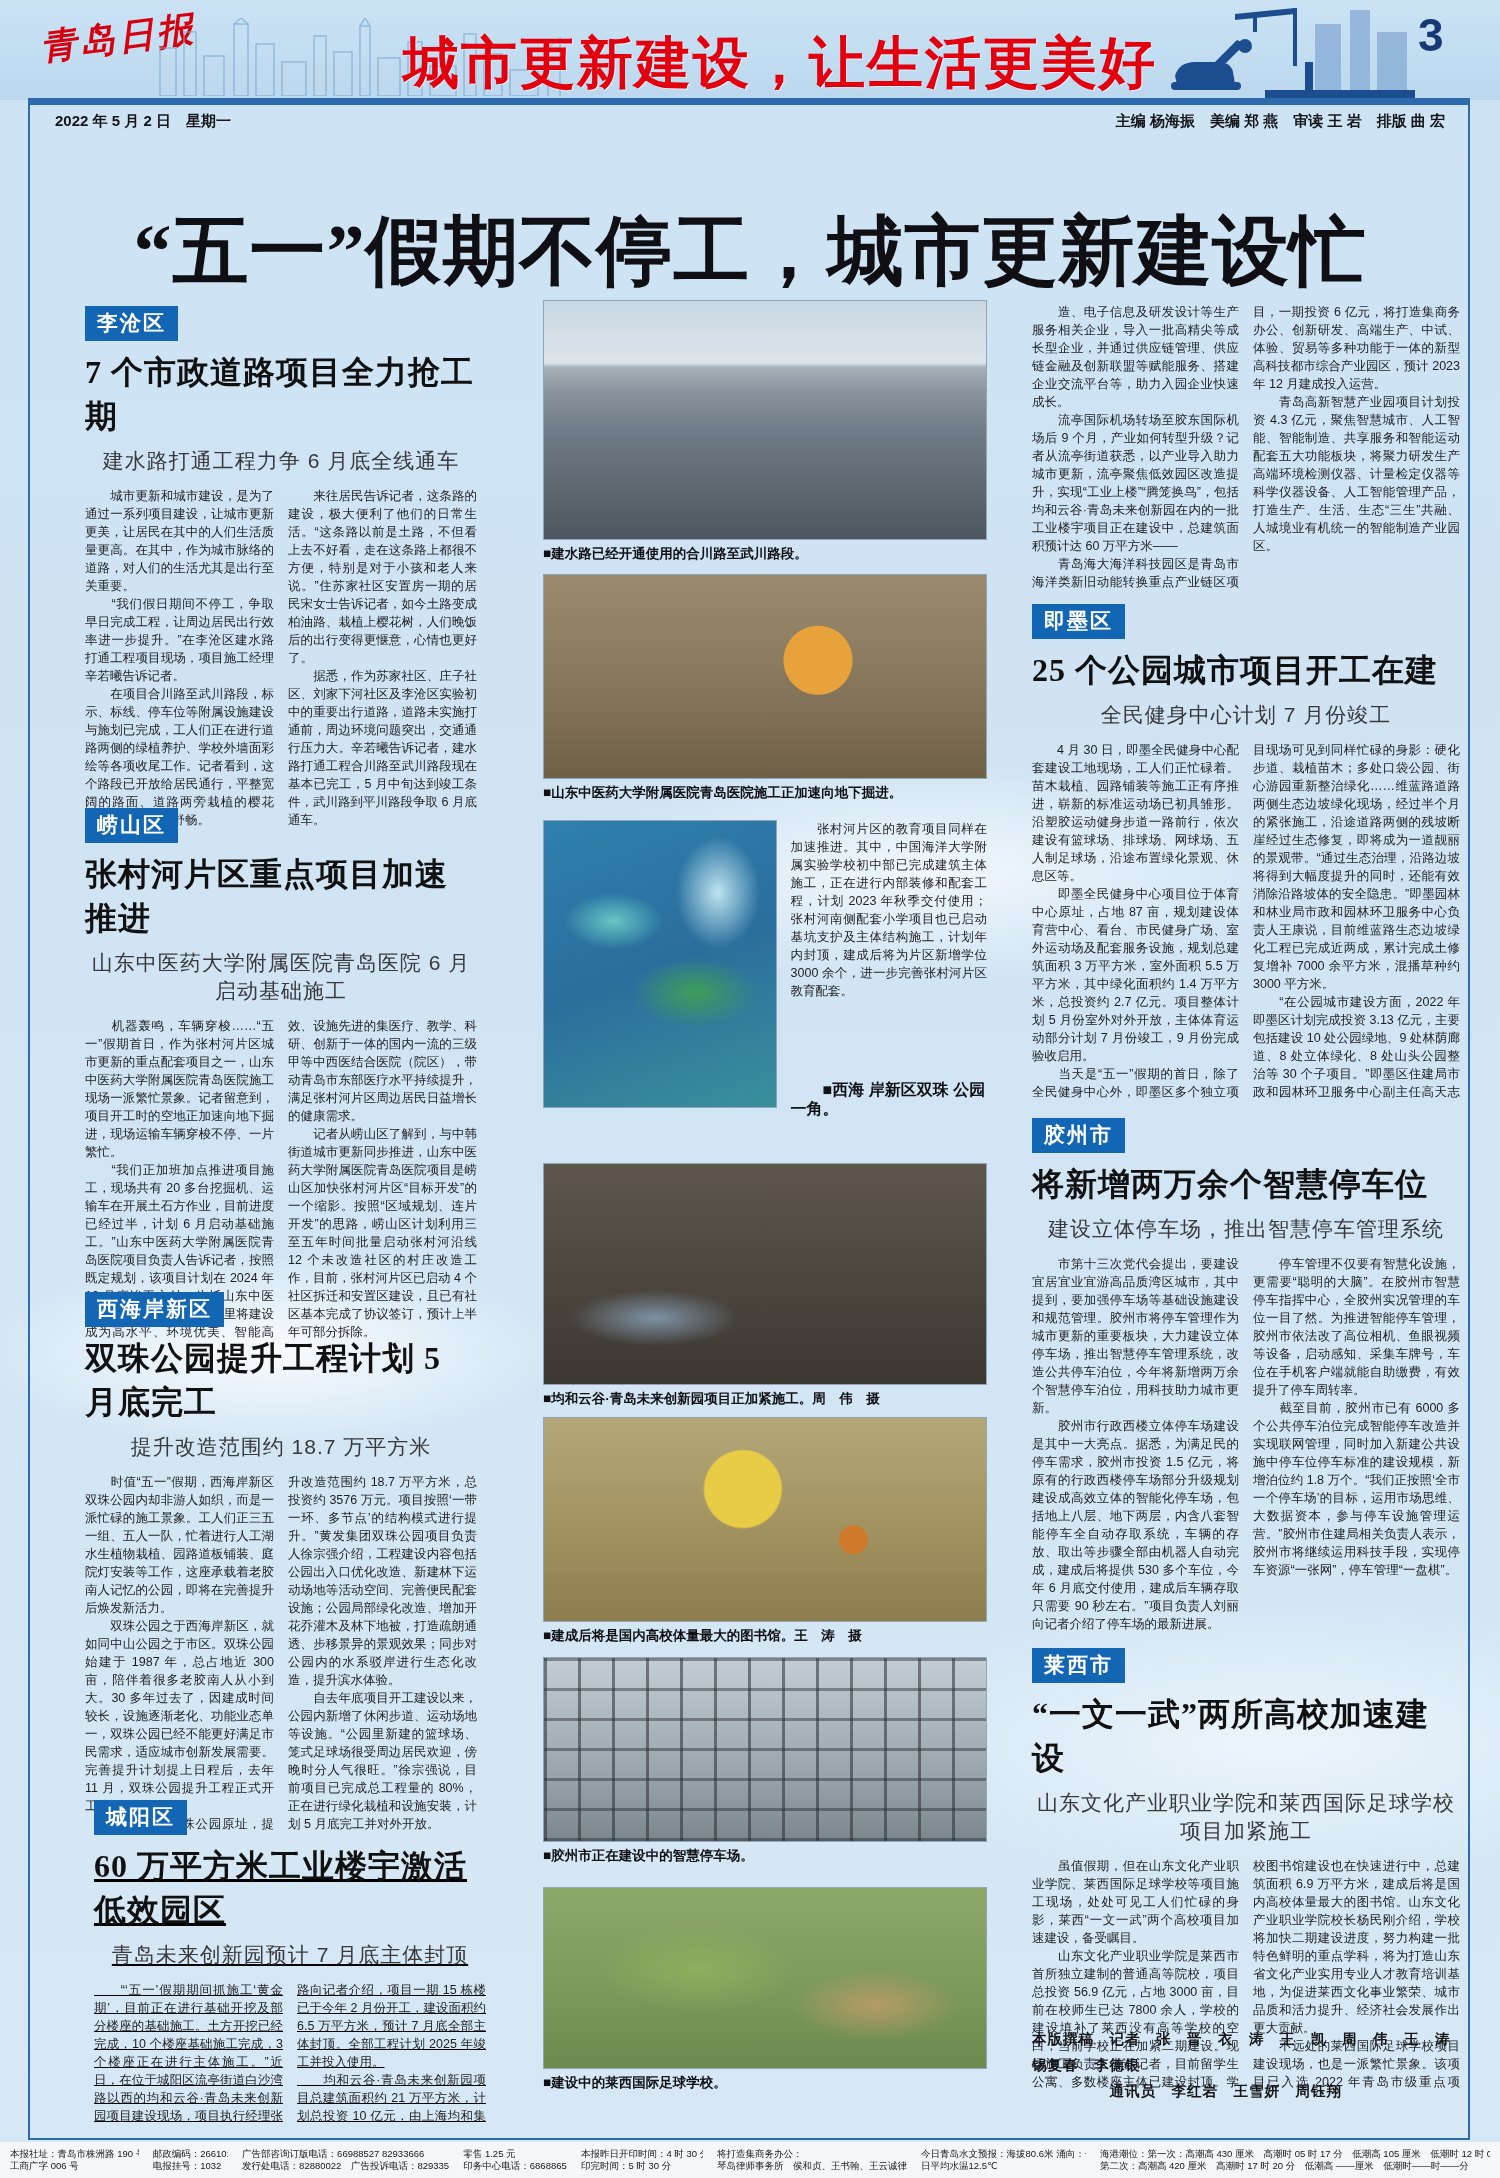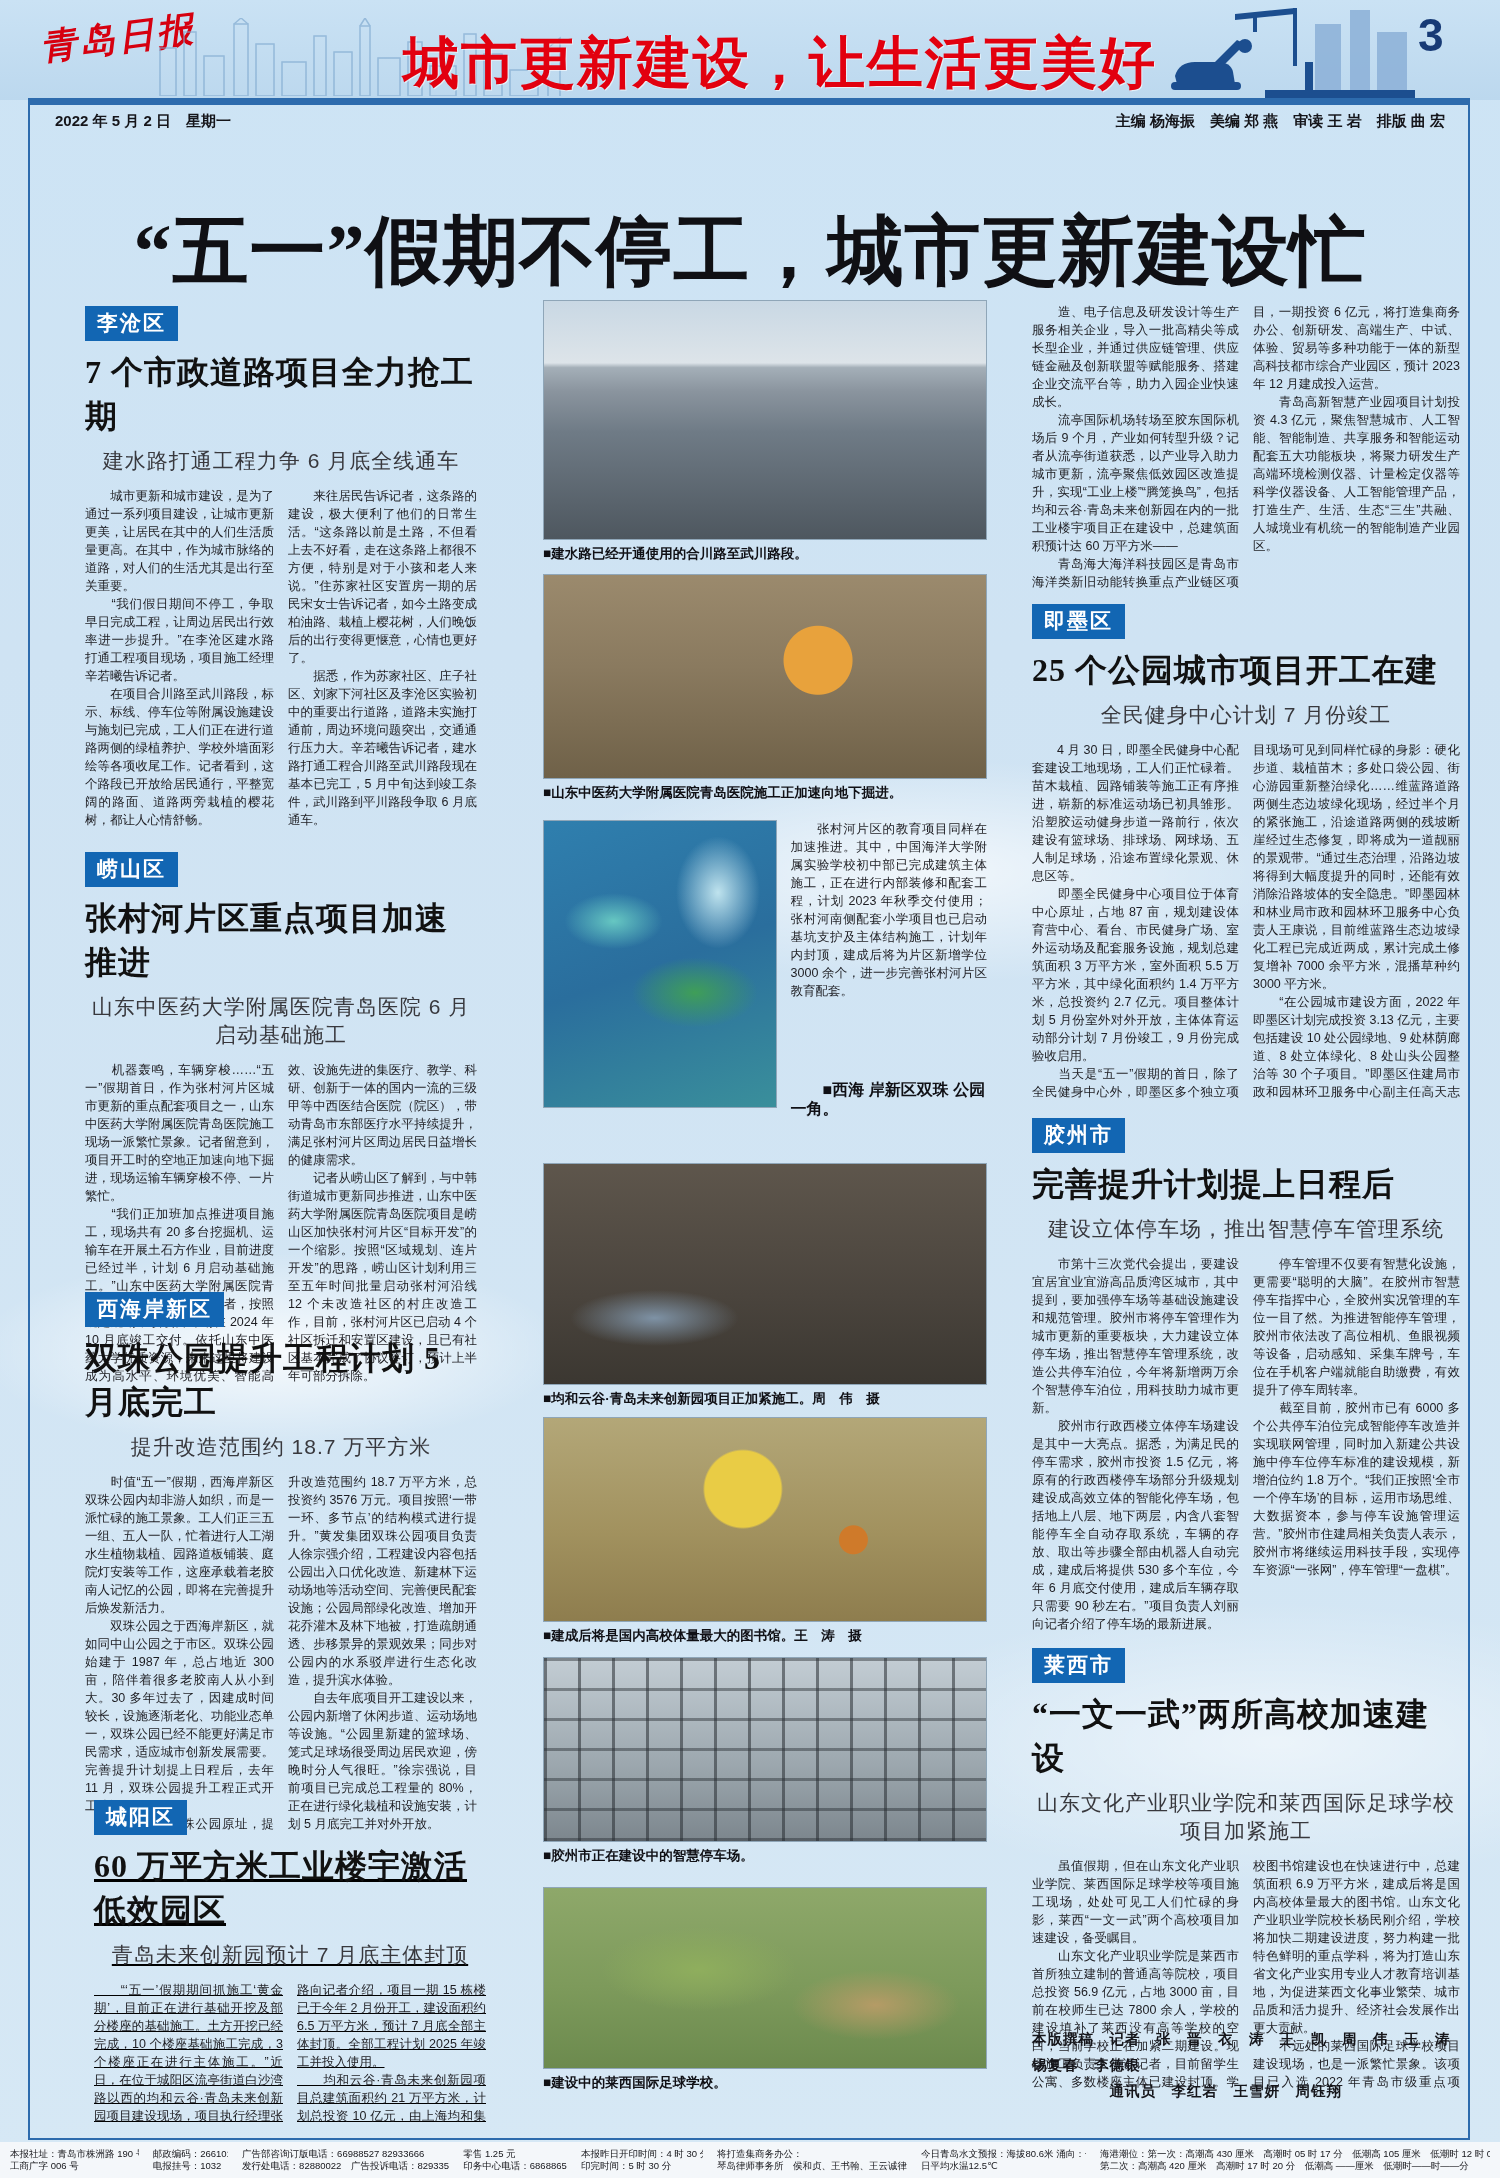--- a/index.html
+++ b/index.html
@@ -32,21 +32,21 @@
   
   .article{position:absolute;}
   .badge{display:inline-block;background:#1266b3;color:#fff;font-size:21px;font-weight:700;
     padding:3px 12px 4px;letter-spacing:2px;}
   .atitle{margin:10px 0 0;font-size:32px;font-weight:900;color:#111;letter-spacing:1px;
     font-family:"Liberation Serif","DejaVu Serif",serif;}
   .asub{margin:8px 0 0;font-size:21px;font-weight:400;color:#38383d;text-align:center;letter-spacing:1px;}
   .abody{margin-top:12px;column-count:2;column-gap:14px;column-fill:auto;overflow:hidden;
     text-align:justify;font-size:12.5px;line-height:18px;color:#1d1d22;white-space:pre-line;}
   .a0{left:85px;top:306px;width:392px;} .a0 .abody{height:356px;}
-  .a1{left:85px;top:852px;width:392px;} .a1 .abody{height:324px;}
+  .a1{left:85px;top:808px;width:392px;} .a1 .abody{height:324px;}
   .a2{left:85px;top:1292px;width:392px;} .a2 .abody{height:360px;}
   .a3{left:94px;top:1800px;width:392px;text-decoration:underline;} .a3 .abody{height:158px;}
   .a4{left:1032px;top:604px;width:428px;} .a4 .abody{height:376px;}
   .a5{left:1032px;top:1118px;width:428px;} .a5 .abody{height:392px;}
   .a6{left:1032px;top:1648px;width:428px;} .a6 .abody{height:240px;}
   .cont{position:absolute;left:1032px;top:303px;width:428px;height:296px;
     column-count:2;column-gap:14px;column-fill:auto;overflow:hidden;
     text-align:justify;font-size:12.5px;line-height:18px;color:#1d1d22;white-space:pre-line;}
   
   .pblock{position:absolute;left:543px;width:444px;margin:0;}
@@ -239,21 +239,21 @@
     <h2 class="atitle">25 个公园城市项目开工在建</h2>
     <h3 class="asub">全民健身中心计划 7 月份竣工</h3>
     <div class="abody">　　4 月 30 日，即墨全民健身中心配套建设工地现场，工人们正忙碌着。苗木栽植、园路铺装等施工正有序推进，崭新的标准运动场已初具雏形。沿塑胶运动健身步道一路前行，依次建设有篮球场、排球场、网球场、五人制足球场，沿途布置绿化景观、休息区等。
 　　即墨全民健身中心项目位于体育中心原址，占地 87 亩，规划建设体育营中心、看台、市民健身广场、室外运动场及配套服务设施，规划总建筑面积 3 万平方米，室外面积 5.5 万平方米，其中绿化面积约 1.4 万平方米，总投资约 2.7 亿元。项目整体计划 5 月份室外对外开放，主体体育运动部分计划 7 月份竣工，9 月份完成验收启用。
 　　当天是“五一”假期的首日，除了全民健身中心外，即墨区多个独立项目现场可见到同样忙碌的身影：硬化步道、栽植苗木；多处口袋公园、街心游园重新整治绿化……维蓝路道路两侧生态边坡绿化现场，经过半个月的紧张施工，沿途道路两侧的残坡断崖经过生态修复，即将成为一道靓丽的景观带。“通过生态治理，沿路边坡将得到大幅度提升的同时，还能有效消除沿路坡体的安全隐患。”即墨园林和林业局市政和园林环卫服务中心负责人王康说，目前维蓝路生态边坡绿化工程已完成近两成，累计完成土修复增补 7000 余平方米，混播草种约 3000 平方米。
 　　“在公园城市建设方面，2022 年即墨区计划完成投资 3.13 亿元，主要包括建设 10 处公园绿地、9 处林荫廊道、8 处立体绿化、8 处山头公园整治等 30 个子项目。”即墨区住建局市政和园林环卫服务中心副主任高天志说，截至目前，天山山（梅花谷）公园、即墨全民健身中心、石林一路两侧绿化工程、增植路绿化提升工程等 25 个项目已开工建设，开工率 67%，完成投资约 1.2 亿元，其中 7 处山头公园整治、店子山二路口袋公园、孟沙河一期西通绿化工程等 12 个项目已完工。</div>
   </section>
 
   <section class="article a5">
     <div class="badge">胶州市</div>
-    <h2 class="atitle">完善提升计划提上日程后</h2>
+    <h2 class="atitle">将新增两万余个智慧停车位</h2>
     <h3 class="asub">建设立体停车场，推出智慧停车管理系统</h3>
     <div class="abody">　　市第十三次党代会提出，要建设宜居宜业宜游高品质湾区城市，其中提到，要加强停车场等基础设施建设和规范管理。胶州市将停车管理作为城市更新的重要板块，大力建设立体停车场，推出智慧停车管理系统，改造公共停车泊位，今年将新增两万余个智慧停车泊位，用科技助力城市更新。
 　　胶州市行政西楼立体停车场建设是其中一大亮点。据悉，为满足民的停车需求，胶州市投资 1.5 亿元，将原有的行政西楼停车场部分升级规划建设成高效立体的智能化停车场，包括地上八层、地下两层，内含八套智能停车全自动存取系统，车辆的存放、取出等步骤全部由机器人自动完成，建成后将提供 530 多个车位，今年 6 月底交付使用，建成后车辆存取只需要 90 秒左右。”项目负责人刘丽向记者介绍了停车场的最新进展。
 　　停车管理不仅要有智慧化设施，更需要“聪明的大脑”。在胶州市智慧停车指挥中心，全胶州实况管理的车位一目了然。为推进智能停车管理，胶州市依法改了高位相机、鱼眼视频等设备，启动感知、采集车牌号，车位在手机客户端就能自助缴费，有效提升了停车周转率。
 　　截至目前，胶州市已有 6000 多个公共停车泊位完成智能停车改造并实现联网管理，同时加入新建公共设施中停车位停车标准的建设规模，新增泊位约 1.8 万个。“我们正按照‘全市一个停车场’的目标，运用市场思维、大数据资本，参与停车设施管理运营。”胶州市住建局相关负责人表示，胶州市将继续运用科技手段，实现停车资源“一张网”，停车管理“一盘棋”。</div>
   </section>
 
   <section class="article a6">
     <div class="badge">莱西市</div>
     <h2 class="atitle">“一文一武”两所高校加速建设</h2>

